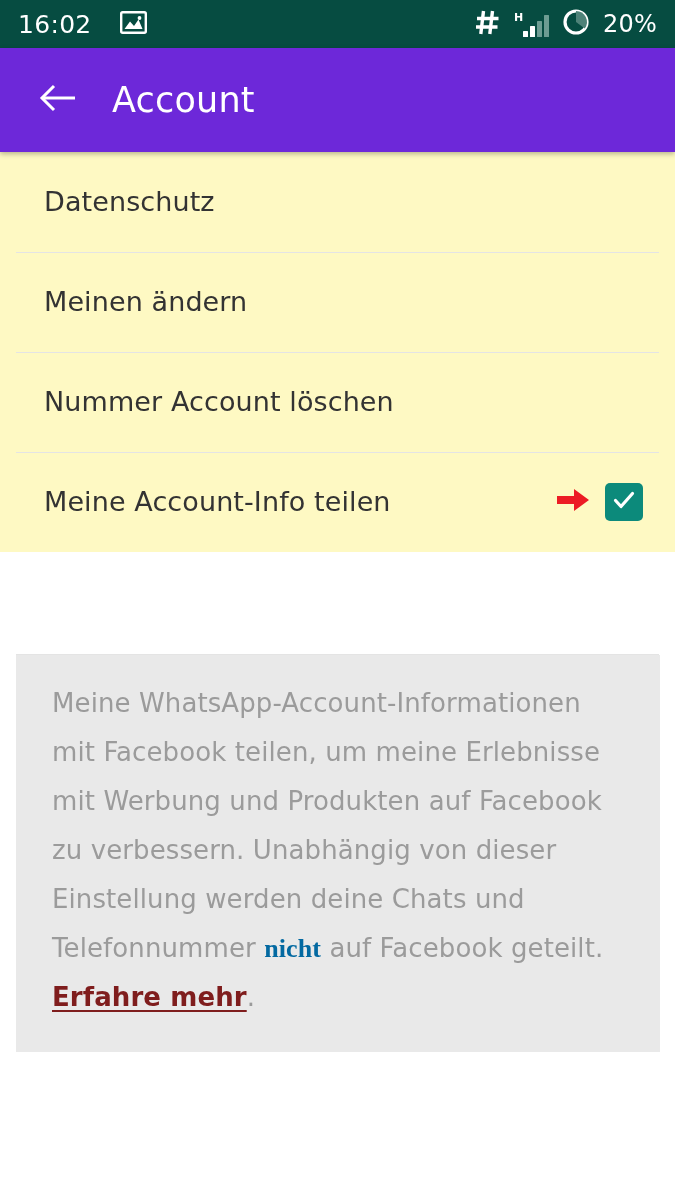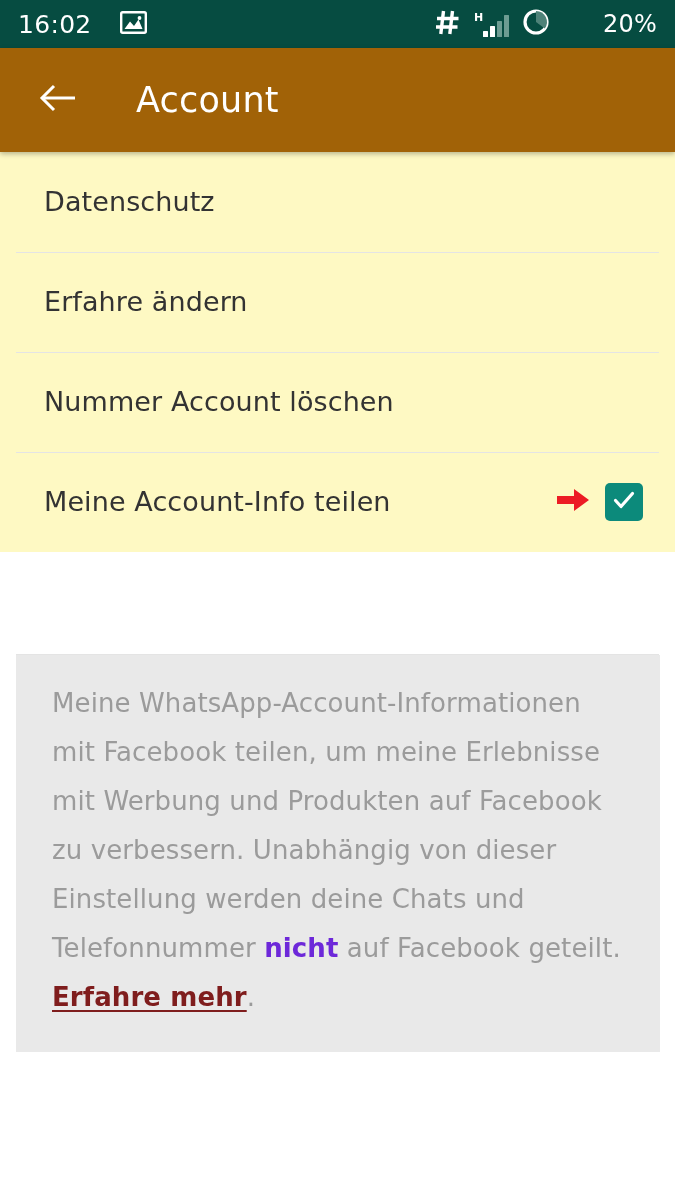--- a/index.html
+++ b/index.html
@@ -70,36 +70,34 @@
   .sbar.b1 { height: 6px; }
   .sbar.b2 { height: 11px; }
   .sbar.b3 { height: 16px; background: #6d9c92; }
   .sbar.b4 { height: 22px; background: #6d9c92; }
   .batt-icon { display: block; }
   .batt-pct {
     color: #ffffff;
     font-size: 24px;
     line-height: 1;
     letter-spacing: 0.2px;
-    margin-left: 40px;
   }
 
   
   .app-bar {
     position: absolute;
     top: 48px; left: 0;
     width: 675px;
     height: 104px;
-    background: #a16207;
+    background: #6d28d9;
     display: flex;
     align-items: center;
     padding-left: 32px;
     box-shadow: 0 2px 5px rgba(0,0,0,0.28);
     z-index: 5;
-    gap: 24px;
   }
   .back-btn {
     width: 52px; height: 52px;
     display: flex;
     align-items: center;
     justify-content: center;
     cursor: pointer;
     flex: 0 0 auto;
   }
   .app-title {
@@ -169,22 +167,23 @@
     padding: 24px 32px 30px 36px;
   }
   .info-text {
     font-size: 26px;
     line-height: 49px;
     color: #9b9b9b;
     font-weight: 400;
     letter-spacing: 0.1px;
   }
   .info-text b {
-    color: #6d28d9;
+    color: #0369a1;
     font-weight: 700;
+    font-family: Liberation Serif, serif;
   }
   .info-link {
     color: #7f1d1d;
     text-decoration: underline;
     text-underline-offset: 4px;
     cursor: pointer;
     font-weight: bold;
   }
 
   .sep-divider-below {
@@ -247,21 +246,21 @@
   </div>
 
   <div class="list">
 
     <div class="list-row">
       <span class="list-label">Datenschutz</span>
     </div>
 
 
     <div class="list-row">
-      <span class="list-label">Erfahre ändern</span>
+      <span class="list-label">Meinen ändern</span>
     </div>
 
     <div class="list-row">
       <span class="list-label">Nummer Account löschen</span>
     </div>
 
     <div class="list-row">
       <span class="list-label">Meine Account-Info teilen</span>
       <span class="row-right">
         <span class="red-arrow">

